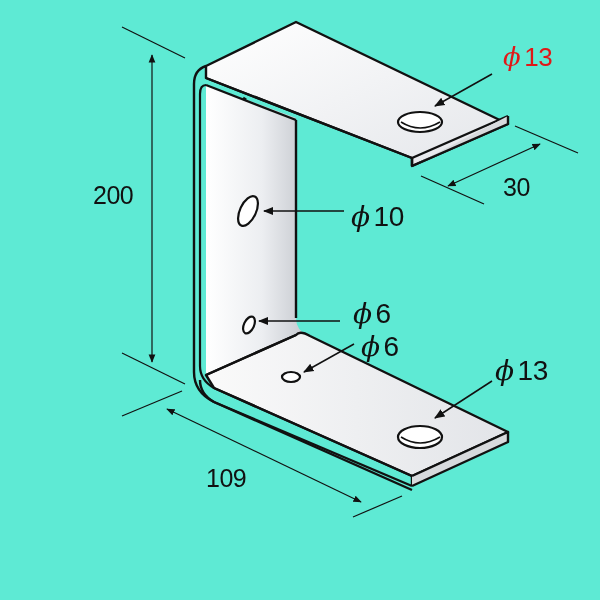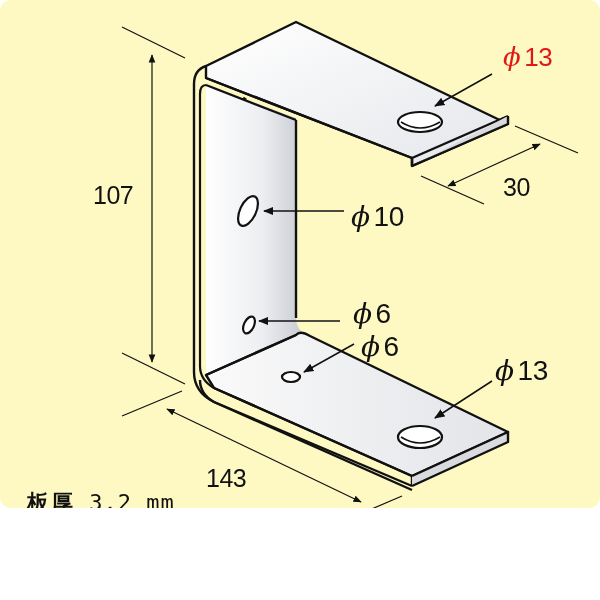--- a/index.html
+++ b/index.html
@@ -1,22 +1,21 @@
 <!DOCTYPE html>
 <html><head>
   <meta charset="utf-8">
   <style>
     html, body { margin: 0; padding: 0; background: #ffffff; }
     .canvas {
       position: relative;
       width: 600px;
-      height: 508px;
-      background: #fef9c3;
+      height: 600px;
+      background: #5eead4;
       overflow: hidden;
-      border-radius: 11px;
     }
     svg.drawing { position: absolute; left: 0; top: 0; }
     .label {
       position: absolute;
       font-family: "Liberation Sans", "DejaVu Sans", sans-serif;
       font-size: 28px;
       color: #111111;
       line-height: 1;
       white-space: nowrap;
       letter-spacing: -0.5px;
@@ -132,25 +131,20 @@
   </div>
 
   <div class="label" style="left:361px; top:333px;">
     <span class="phi">ϕ</span><span>6</span>
   </div>
 
   <div class="label" style="left:495px; top:357px;">
     <span class="phi">ϕ</span><span>13</span>
   </div>
 
-  <div class="label" style="left:93px; top:183px; font-size:25px;">107</div>
+  <div class="label" style="left:93px; top:183px; font-size:25px;">200</div>
 
   <div class="label" style="left:503px; top:175px; font-size:25px;">30</div>
 
-  <div class="label" style="left:206px; top:466px; font-size:25px;">143</div>
+  <div class="label" style="left:206px; top:466px; font-size:25px;">109</div>
 
-  <div class="note">
-    <span class="jp">板厚</span>
-    <span>3.2</span>
-    <span>mm</span>
-  </div>
 
 </div>
 
 </body></html>

